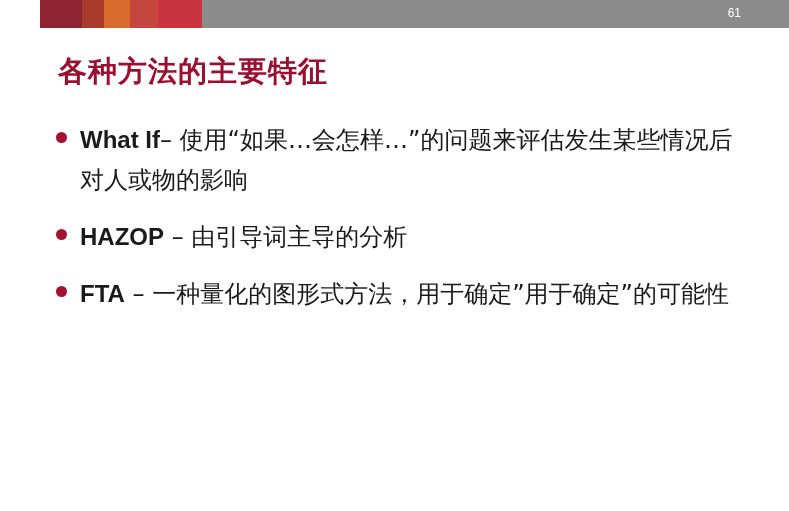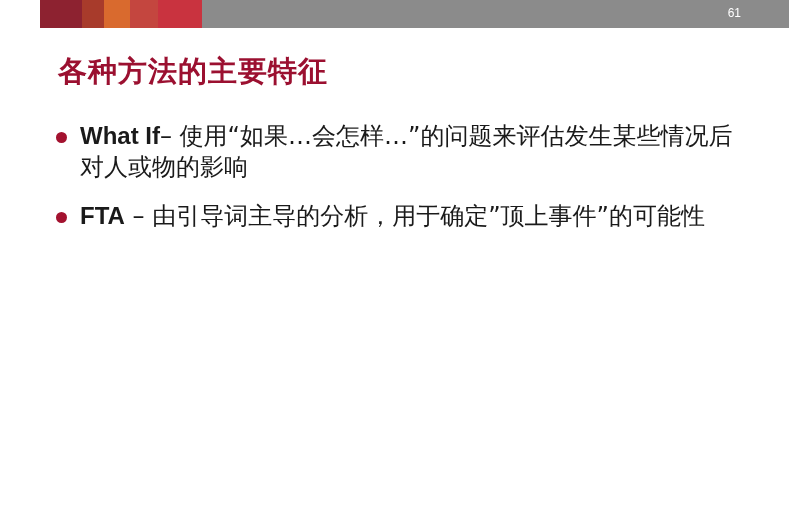--- a/index.html
+++ b/index.html
@@ -76,21 +76,21 @@
     width: 11px;
     height: 11px;
     border-radius: 50%;
     background: #a3122f;
     margin-top: 12px;
     margin-right: 13px;
     flex: 0 0 auto;
   }
   .btext {
     font-size: 24px;
-    line-height: 31px;
+    line-height: 40px;
     color: #1a1a1a;
     font-family: "DejaVu Sans", "Liberation Sans", sans-serif;
   }
   .btext .lead {
     font-weight: bold;
     font-family: "Liberation Sans", sans-serif;
   }
 </style>
 </head>
 <body>
@@ -112,21 +112,25 @@
   <div class="title">各种方法的主要特征</div>
 
   <div class="bullets">
 
     <div class="bullet">
       <div class="dot"></div>
       <div class="btext"><span class="lead">What If</span><span>– 使用“如果…会怎样…”的问题来评估发生某些情况后对人或物的影响</span></div>
     </div>
 
 
+    <div class="bullet">
+      <div class="dot"></div>
+      <div class="btext"><span class="lead">HAZOP</span><span> – 由引导词主导的分析</span></div>
+    </div>
 
 
     <div class="bullet">
       <div class="dot"></div>
-      <div class="btext"><span class="lead">FTA</span><span> – 由引导词主导的分析，用于确定”顶上事件”的可能性</span></div>
+      <div class="btext"><span class="lead">FTA</span><span> – 一种量化的图形式方法，用于确定”用于确定”的可能性</span></div>
     </div>
 
   </div>
 </div>
 
 </body></html>

